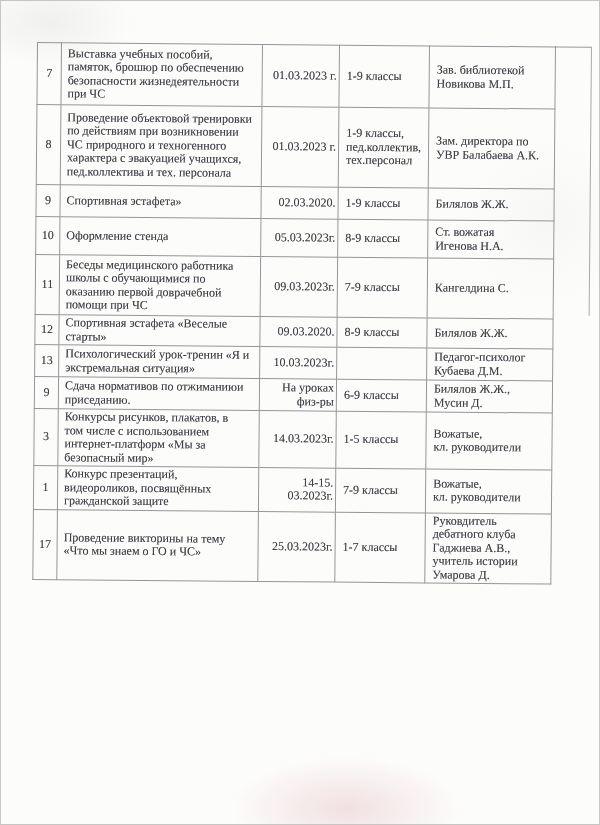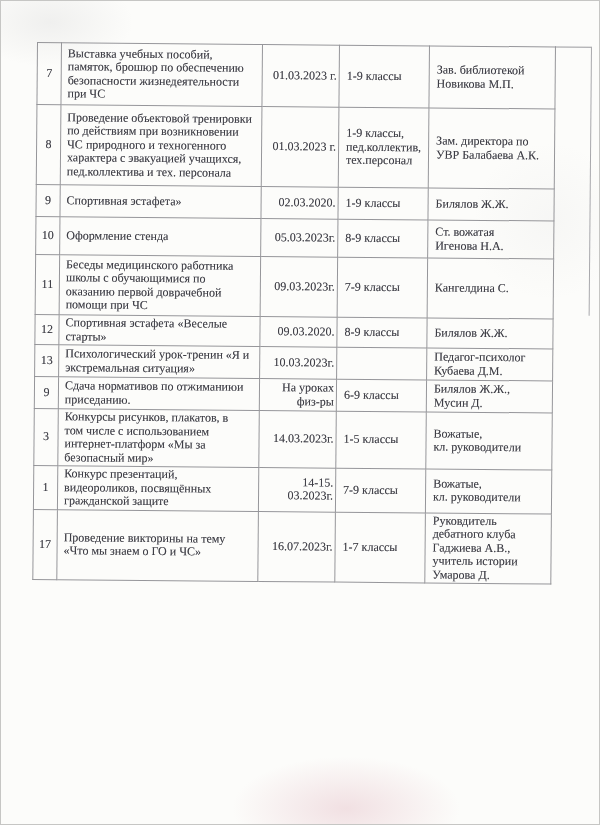--- a/index.html
+++ b/index.html
@@ -197,21 +197,21 @@
           <td class="c-date">14-15.
 03.2023г.</td>
           <td class="c-cls">7-9 классы</td>
           <td class="c-resp">Вожатые,
 кл. руководители</td>
         </tr>
         <tr class="rh10">
           <td class="c-num">17</td>
           <td class="c-act">Проведение викторины на тему
 «Что мы знаем о ГО и ЧС»</td>
-          <td class="c-date">16.07.2023г.</td>
+          <td class="c-date">25.03.2023г.</td>
           <td class="c-cls">1-7 классы</td>
           <td class="c-resp">Руковдитель
 дебатного клуба
 Гаджиева А.В.,
 учитель истории
 Умарова Д.</td>
         </tr>
       </tbody>
     </table>
     <div class="edge-col"></div>

